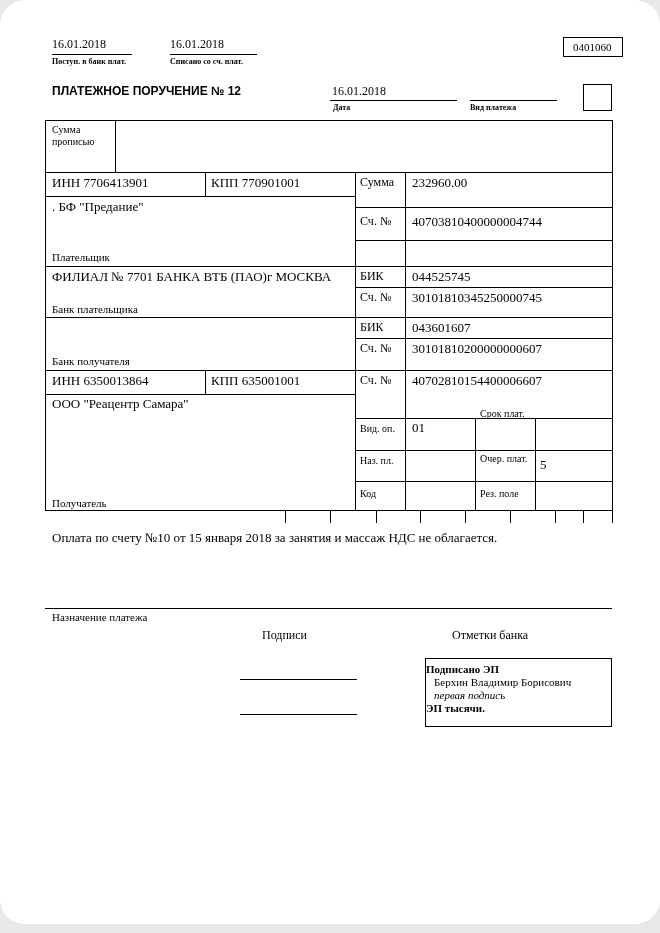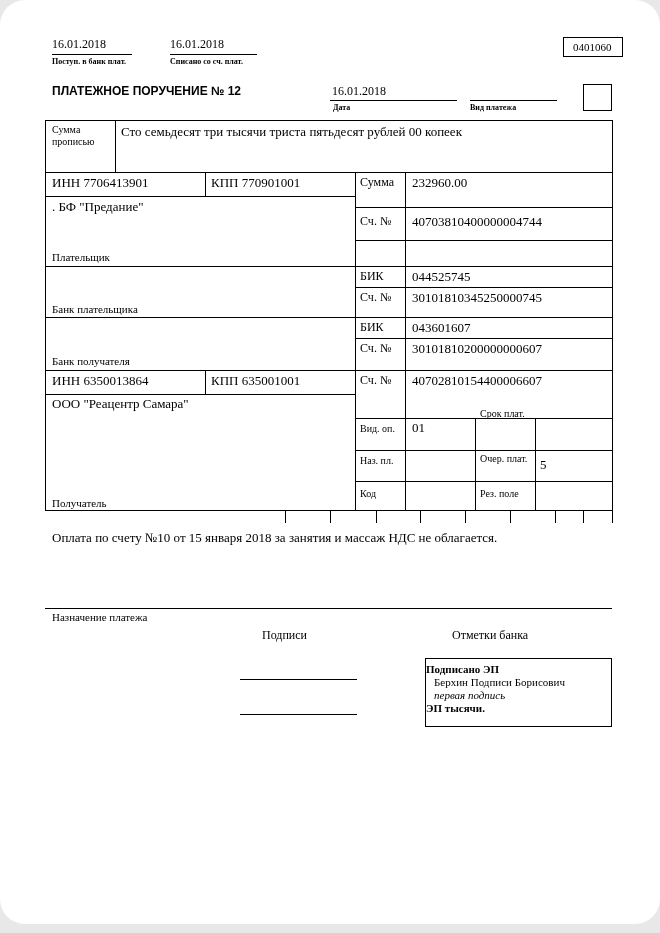--- a/index.html
+++ b/index.html
@@ -57,21 +57,20 @@
   <div class="hl" style="left:330px;top:100px;width:127px"></div>
   <div class="t s8" style="left:333px;top:103px">Дата</div>
   <div class="hl" style="left:470px;top:100px;width:87px"></div>
   <div class="t s8" style="left:470px;top:103px">Вид платежа</div>
   <div class="box" style="left:583px;top:84px;width:29px;height:27px"></div>
 
   <div class="hl" style="left:45px;top:120px;width:567px"></div>
   <div class="t s10" style="left:52px;top:124px">Сумма</div>
   <div class="t s10" style="left:52px;top:136px">прописью</div>
   <div class="vl" style="left:115px;top:120px;height:52px"></div>
-  <div class="t s13" style="left:121px;top:125px">Сто семьдесят три тысячи триста пятьдесят рублей 00 копеек</div>
   <div class="hl" style="left:45px;top:172px;width:567px"></div>
 
   <div class="vl" style="left:45px;top:120px;height:390px"></div>
   <div class="vl" style="left:612px;top:120px;height:390px"></div>
   <div class="vl" style="left:355px;top:172px;height:338px"></div>
   <div class="vl" style="left:405px;top:172px;height:338px"></div>
 
   <div class="t s13" style="left:52px;top:176px">ИНН 7706413901</div>
   <div class="vl" style="left:205px;top:172px;height:24px"></div>
   <div class="t s13" style="left:211px;top:176px">КПП 770901001</div>
@@ -80,20 +79,21 @@
   <div class="hl" style="left:45px;top:196px;width:310px"></div>
 
   <div class="t s13" style="left:52px;top:200px">. БФ "Предание"</div>
   <div class="hl" style="left:355px;top:207px;width:257px"></div>
   <div class="t s12" style="left:360px;top:215px">Сч. №</div>
   <div class="t s13" style="left:412px;top:215px">40703810400000004744</div>
   <div class="hl" style="left:355px;top:240px;width:257px"></div>
   <div class="t s11" style="left:52px;top:251px">Плательщик</div>
   <div class="hl" style="left:45px;top:266px;width:567px"></div>
 
+  <div class="t s13" style="left:52px;top:270px">ФИЛИАЛ № 7701 БАНКА ВТБ (ПАО)г МОСКВА</div>
   <div class="t s12" style="left:360px;top:270px">БИК</div>
   <div class="t s13" style="left:412px;top:270px">044525745</div>
   <div class="hl" style="left:355px;top:287px;width:257px"></div>
   <div class="t s12" style="left:360px;top:291px">Сч. №</div>
   <div class="t s13" style="left:412px;top:291px">30101810345250000745</div>
   <div class="t s11" style="left:52px;top:303px">Банк плательщика</div>
   <div class="hl" style="left:45px;top:317px;width:567px"></div>
 
   <div class="t s12" style="left:360px;top:321px">БИК</div>
   <div class="t s13" style="left:412px;top:321px">043601607</div>
@@ -146,18 +146,18 @@
   <div class="t s11" style="left:52px;top:611px">Назначение платежа</div>
 
 
   <div class="t s12" style="left:262px;top:629px">Подписи</div>
   <div class="hl" style="left:240px;top:679px;width:117px"></div>
   <div class="hl" style="left:240px;top:714px;width:117px"></div>
 
   <div class="t s12" style="left:452px;top:629px">Отметки банка</div>
   <div class="epbox" style="left:425px;top:658px;width:187px;height:69px">
     <div class="ctr b">Подписано ЭП</div>
-    <div class="lft">Берхин Подписи Борисович</div>
+    <div class="lft">Берхин Владимир Борисович</div>
     <div class="lft i">первая подпись</div>
     <div class="ctr b">ЭП тысячи.</div>
   </div>
 
 </div>
 
 </body></html>

